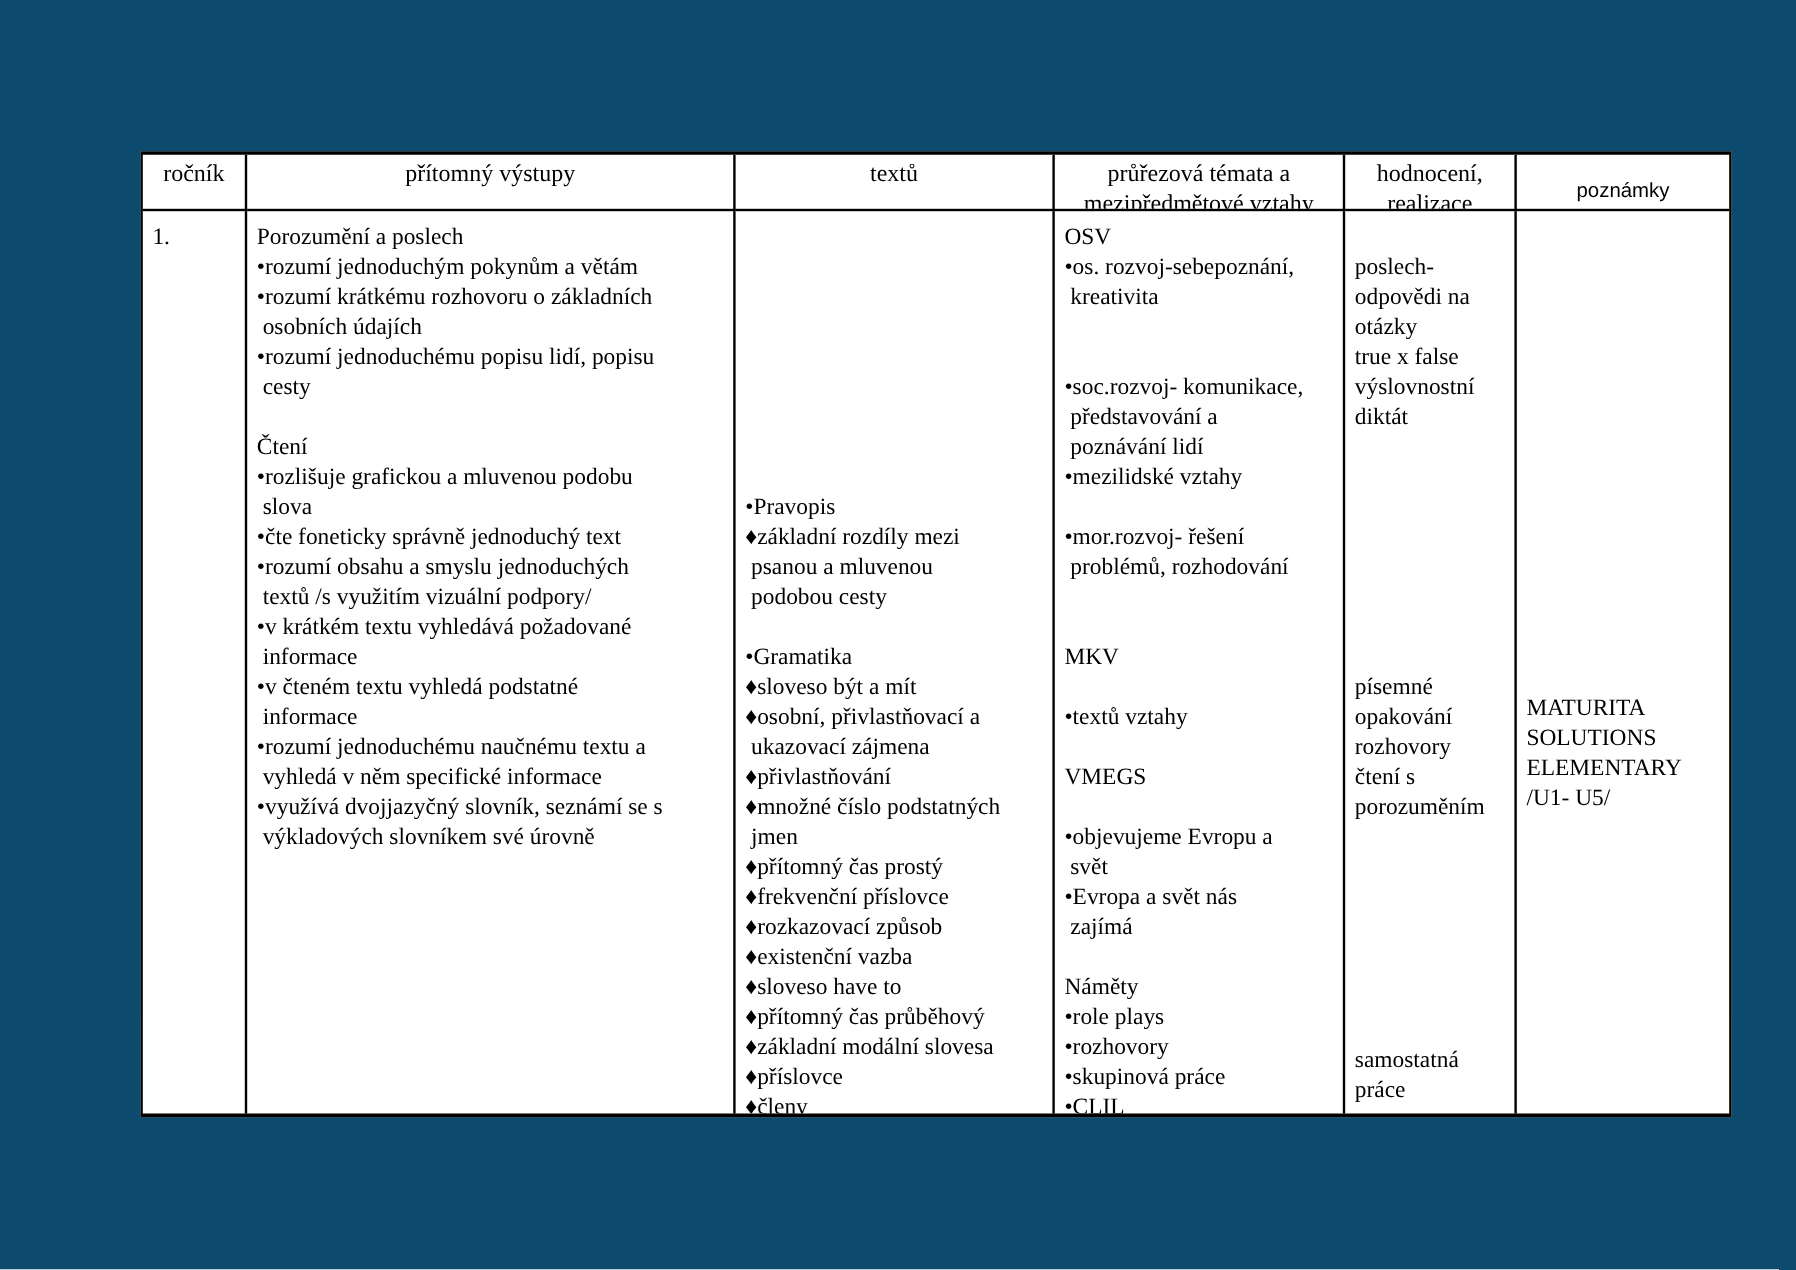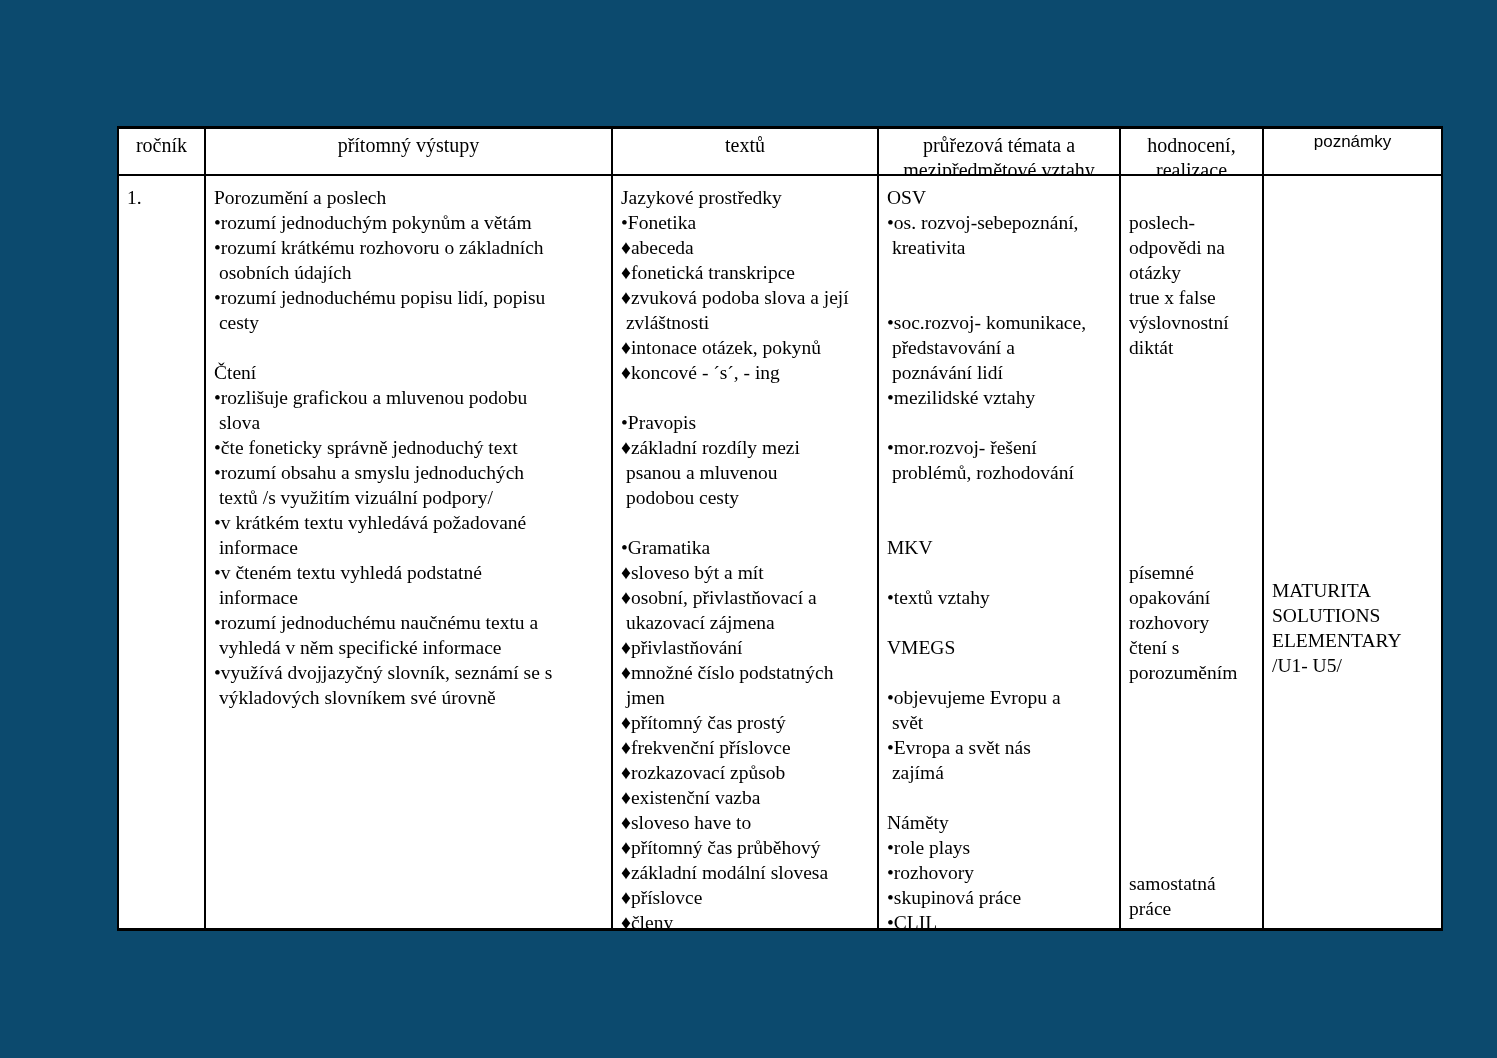--- a/index.html
+++ b/index.html
@@ -39,21 +39,21 @@
     font-size: 20px;
     line-height: 25px;
     padding-top: 4px;
     white-space: pre-line;
     overflow: hidden;
   }
   .hcell.last, .bcell.last { border-right: none; }
   .hcell.sans {
     font-family: "Liberation Sans", sans-serif;
     font-size: 17px;
-    padding-top: 0;
+    padding-top: 17px;
   }
   .bcell {
     border-right: 2px solid #000;
     position: relative;
     font-size: 19.5px;
     line-height: 25px;
     overflow: hidden;
   }
   .blk {
     position: absolute;
@@ -98,28 +98,20 @@
  informace
 •v čteném textu vyhledá podstatné
  informace
 •rozumí jednoduchému naučnému textu a
  vyhledá v něm specifické informace
 •využívá dvojjazyčný slovník, seznámí se s
  výkladových slovníkem své úrovně</div>
     </div>
 
     <div class="bcell">
-      <div class="blk" style="top:9px">Jazykové prostředky
-•Fonetika
-♦abeceda
-♦fonetická transkripce
-♦zvuková podoba slova a její
- zvláštnosti
-♦intonace otázek, pokynů
-♦koncové - ´s´, - ing</div>
       <div class="blk" style="top:234px">•Pravopis
 ♦základní rozdíly mezi
  psanou a mluvenou
  podobou cesty</div>
       <div class="blk" style="top:359px">•Gramatika
 ♦sloveso být a mít
 ♦osobní, přivlastňovací a
  ukazovací zájmena
 ♦přivlastňování
 ♦množné číslo podstatných

